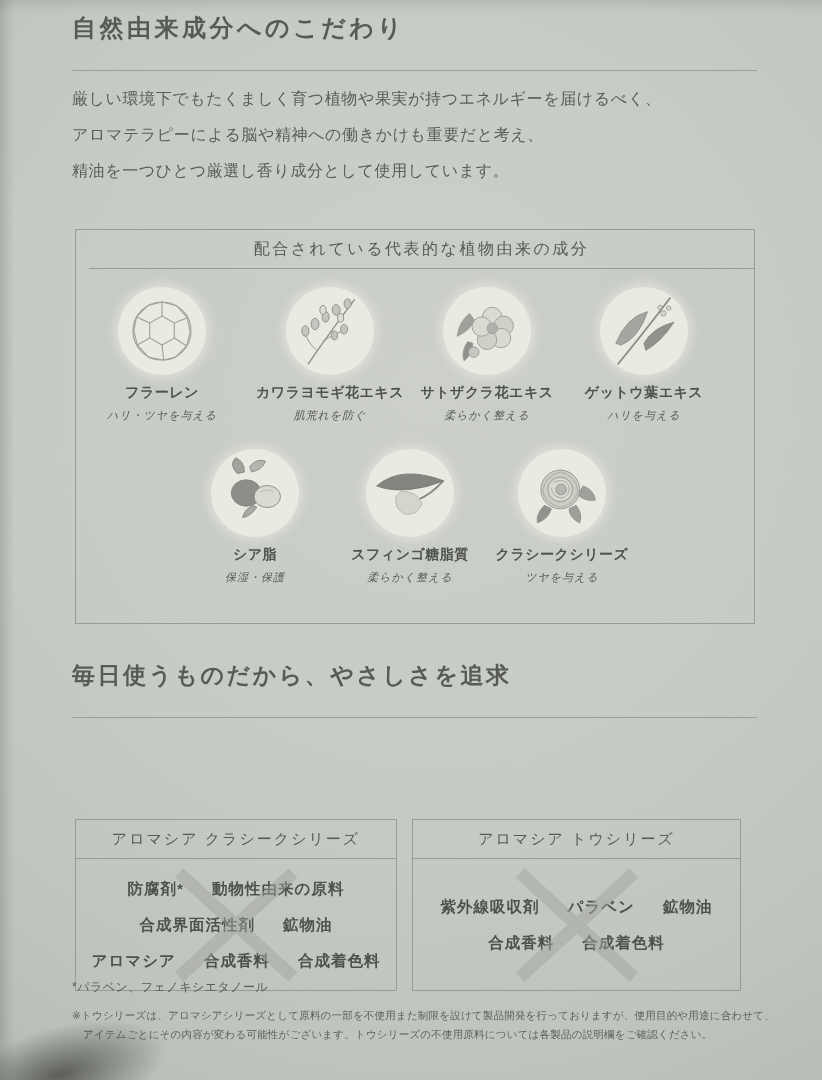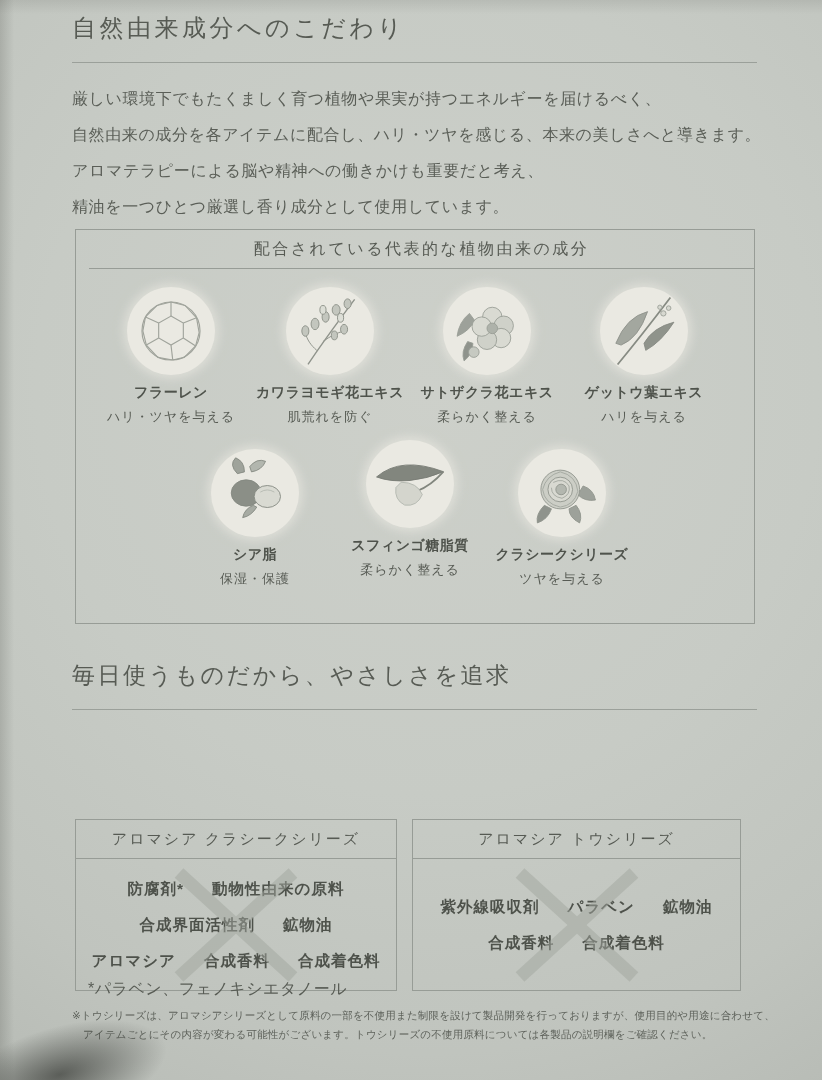--- a/index.html
+++ b/index.html
@@ -16,22 +16,22 @@
       radial-gradient(95% 75% at 52% 36%, #cdd0ca 0%, #c7cbc5 50%, #c0c4be 82%, #b8bcb6 100%);
     color:#5a5e57;
   }
   .corner-shadow{
     position:absolute;left:-50px;bottom:-42px;width:220px;height:95px;
     background:radial-gradient(closest-side, rgba(28,30,26,0.6), rgba(28,30,26,0));
     transform:rotate(-16deg);pointer-events:none;
   }
   .heading{
     position:absolute;left:72px;width:685px;
-    font-size:24px;letter-spacing:3.5px;color:#575b54;font-weight:400;
-    padding-bottom:18px;border-bottom:1px solid #9ba09a;
+    font-size:24px;letter-spacing:3.5px;color:#575b54;font-weight:700;
+    padding-bottom:26px;border-bottom:1px solid #9ba09a;
     white-space:nowrap;
   }
   .h1{top:12px;}
   .h2{top:660px;font-size:23px;letter-spacing:2.5px;}
   .para{position:absolute;left:72px;font-size:16px;letter-spacing:0.6px;color:#5a5e57;}
   .para .pline{height:36px;line-height:36px;white-space:nowrap;}
   .p1{top:81px;}
   .p2{top:712px;}
 
   .ing-box{
@@ -45,21 +45,21 @@
     white-space:nowrap;
   }
   .ing-item{position:absolute;width:170px;text-align:center;}
   .circle{
     width:88px;height:88px;border-radius:50%;
     background:#eae9e2;margin:0 auto;
     box-shadow:0 0 10px 4px rgba(236,235,228,0.55);
   }
   .circle svg{width:88px;height:88px;display:block;}
   .ing-name{margin-top:9px;font-size:14px;font-weight:bold;letter-spacing:0.5px;color:#4f534c;white-space:nowrap;}
-  .ing-desc{margin-top:6px;font-size:13px;letter-spacing:1px;color:#575b54;white-space:nowrap;}
+  .ing-desc{margin-top:6px;font-size:11px;letter-spacing:1px;color:#575b54;white-space:nowrap;font-style:italic;}
 
   .series-box{
     position:absolute;top:819px;height:172px;border:1px solid #979c96;box-sizing:border-box;
   }
   .sb-left{left:75px;width:322px;}
   .sb-right{left:412px;width:329px;}
   .s-title{
     height:38px;line-height:38px;text-align:center;border-bottom:1px solid #979c96;
     font-size:15px;letter-spacing:2px;color:#565a53;font-weight:500;white-space:nowrap;
   }
@@ -69,44 +69,43 @@
   }
   .s-row{
     display:flex;justify-content:center;gap:28px;
     font-size:15.5px;font-weight:bold;letter-spacing:1px;color:#4e524b;
     position:relative;z-index:1;white-space:nowrap;
   }
   .cross{
     position:absolute;left:50%;top:50%;transform:translate(-50%,-50%);
     width:130px;height:114px;z-index:2;opacity:0.5;pointer-events:none;
   }
-  .fn1{position:absolute;left:88px;top:979px;font-size:16px;letter-spacing:0.5px;color:#585c55;white-space:nowrap;}
+  .fn1{position:absolute;left:72px;top:979px;font-size:12px;letter-spacing:0.5px;color:#585c55;white-space:nowrap;}
   .fn2{position:absolute;left:72px;top:1006px;font-size:10.5px;letter-spacing:0.2px;color:#5d615a;line-height:19px;}
   .fn2 .fline2{margin-left:11px;}
   .fn2 div{white-space:nowrap;}
 </style>
 </head>
 <body>
 
 <div class="page">
 
   <div class="heading h1">自然由来成分へのこだわり</div>
 
   <div class="para p1">
     <div class="pline">厳しい環境下でもたくましく育つ植物や果実が持つエネルギーを届けるべく、</div>
-    <div class="pline">自然由来の成分を各アイテムに配合し、ハリ・ツヤを感じる、本来の美しさへと導きます。</div>
     <div class="pline">アロマテラピーによる脳や精神への働きかけも重要だと考え、</div>
     <div class="pline">精油を一つひとつ厳選し香り成分として使用しています。</div>
   </div>
 
   <div class="ing-box">
     <div class="box-title">配合されている代表的な植物由来の成分</div>
   </div>
 
-  <div class="ing-item" style="left:86px;top:287px;">
+  <div class="ing-item" style="left:77px;top:287px;">
     <div class="circle">
       <svg viewBox="0 0 100 100">
         <g fill="none" stroke="#989c94" stroke-width="1.3" opacity="0.9">
           <circle cx="50" cy="50" r="33"></circle>
           <polygon points="50,33 64,41 64,58 50,66 36,58 36,41"></polygon>
           <line x1="50" y1="33" x2="50" y2="17"></line>
             <line x1="64" y1="41" x2="79" y2="35"></line>
           <line x1="64" y1="58" x2="78" y2="67"></line>
             <line x1="50" y1="66" x2="52" y2="83"></line>
           <line x1="36" y1="58" x2="22" y2="66"></line>
@@ -194,21 +193,21 @@
           <ellipse cx="64" cy="54" rx="15" ry="12.5" fill="#d9dad2"></ellipse>
           <path d="M52 66 Q46 76 36 78 Q38 68 48 64 Z" fill="#a7aba3"></path>
           <path d="M56 49 Q64 44 72 49" fill="none" stroke="#b4b8b0"></path>
         </g>
       </svg>
     </div>
     <div class="ing-name">シア脂</div>
     <div class="ing-desc">保湿・保護</div>
   </div>
 
-  <div class="ing-item" style="left:325px;top:440px;">
+  <div class="ing-item" style="left:325px;top:449px;">
     <div class="circle">
       <svg viewBox="0 0 100 100">
         <g>
           <path d="M12 42 Q40 18 88 36 Q70 44 50 46 Q28 48 12 42 Z" fill="#82867e" stroke="#767a73" stroke-width="1"></path>
           <path d="M88 36 Q74 52 58 58" fill="none" stroke="#82867e" stroke-width="2"></path>
           <path d="M40 48 Q58 48 64 62 Q58 76 44 74 Q32 68 34 54 Z" fill="#d4d5cd" stroke="#b2b6ae" stroke-width="1"></path>
         </g>
       </svg>
     </div>
     <div class="ing-name">スフィンゴ糖脂質</div>

